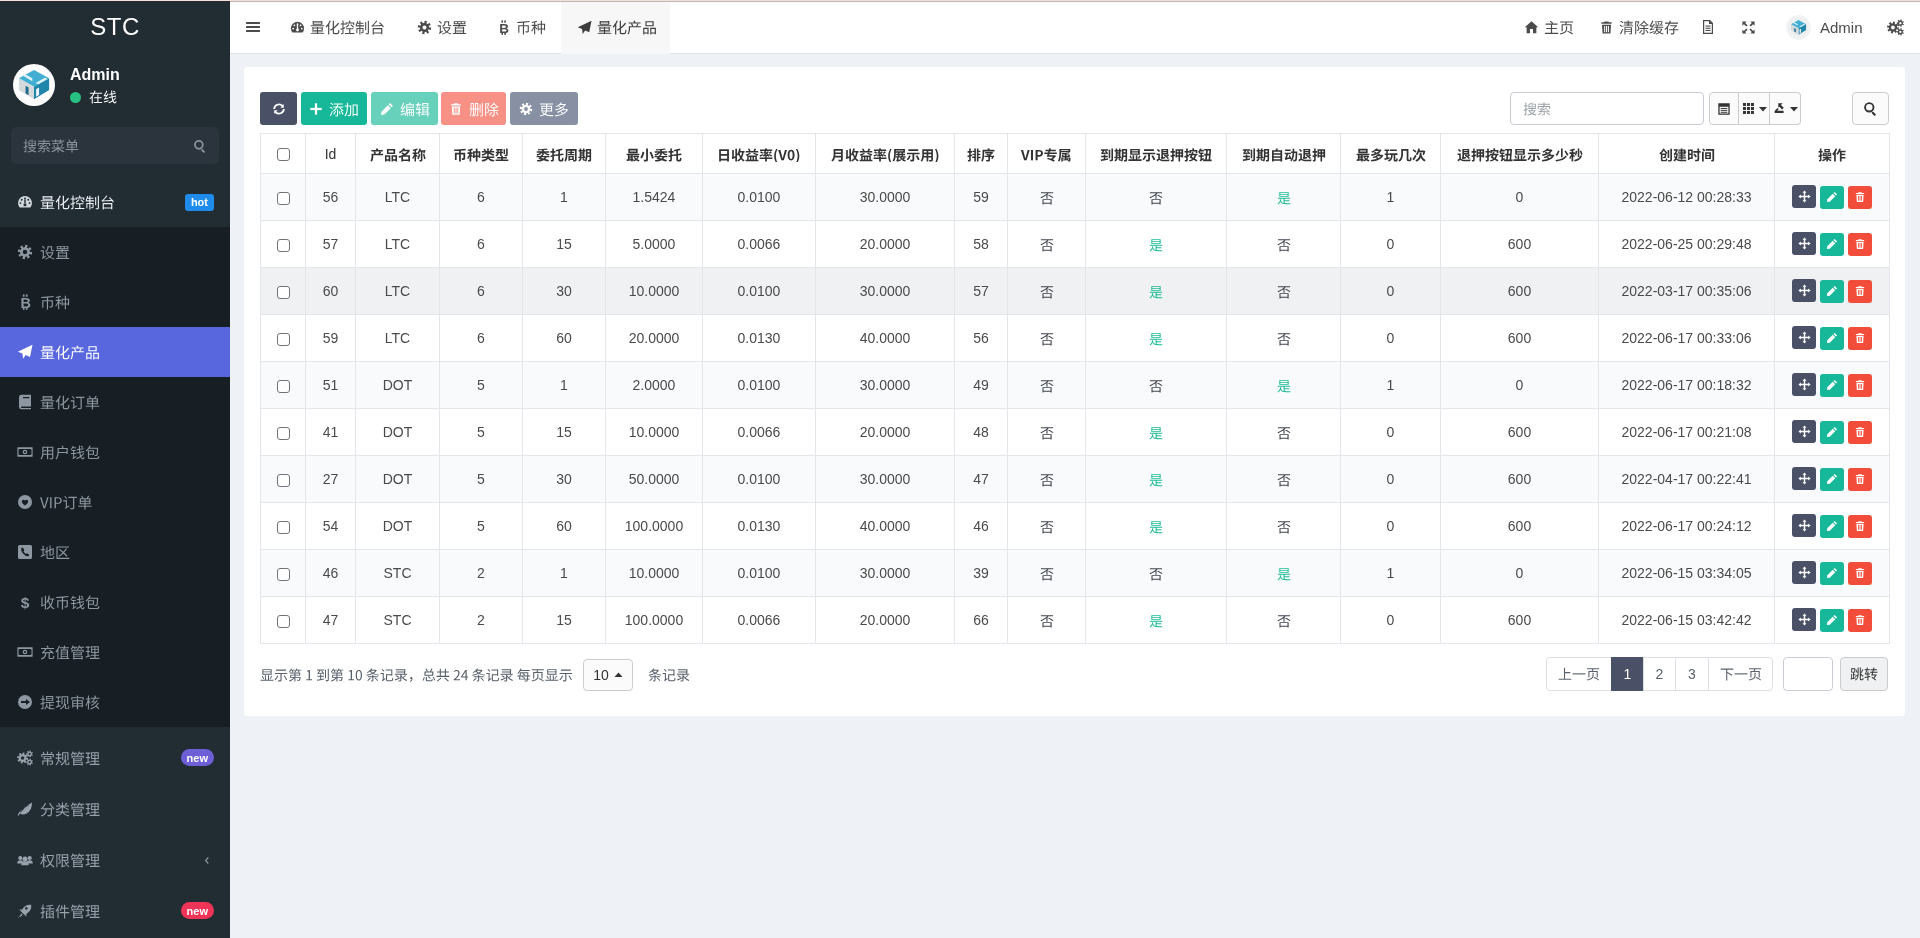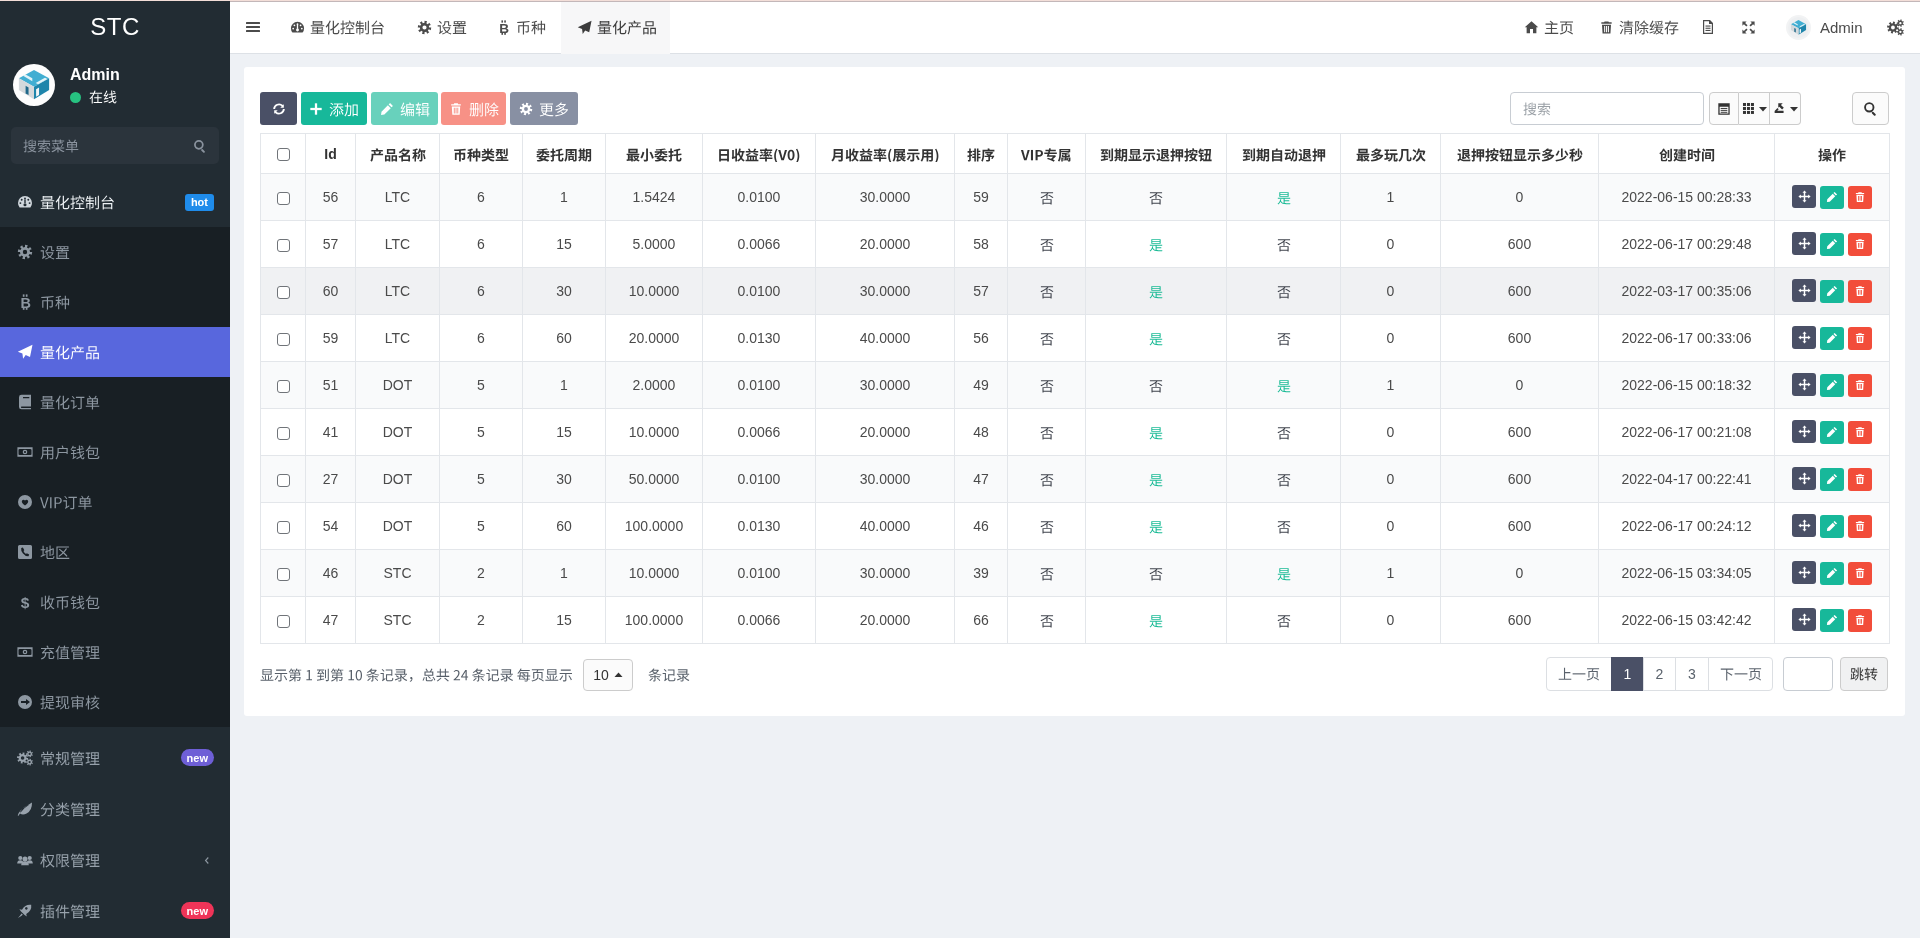--- a/index.html
+++ b/index.html
@@ -489,21 +489,21 @@
       <col style="width:141px">
       <col style="width:114px">
       <col style="width:100px">
       <col style="width:158px">
       <col style="width:176px">
       <col style="width:115px">
     </colgroup>
     <tbody>
       <tr>
         <th><span class="cb"></span></th>
-        <th style="font-weight:bold">Id</th>
+        <th style="font-weight:normal">Id</th>
         <th><svg class="t" width="56.0" height="14" viewBox="0 -880 4000 1000" fill="#333">
             <use href="#g57" xlink:href="#g57"></use>
             <use href="#g58" xlink:href="#g58" x="1000"></use>
             <use href="#g59" xlink:href="#g59" x="2000"></use>
             <use href="#g60" xlink:href="#g60" x="3000"></use>
           </svg></th>
         <th><svg class="t" width="56.0" height="14" viewBox="0 -880 4000 1000" fill="#333">
             <use href="#g61" xlink:href="#g61"></use>
             <use href="#g62" xlink:href="#g62" x="1000"></use>
             <use href="#g63" xlink:href="#g63" x="2000"></use>
@@ -614,21 +614,21 @@
             <use href="#g109" xlink:href="#g109"></use>
           </svg></td>
         <td><svg class="t" width="14.0" height="14" viewBox="0 -880 1000 1000" fill="#3f434c">
             <use href="#g109" xlink:href="#g109"></use>
           </svg></td>
         <td><svg class="t" width="14.0" height="14" viewBox="0 -880 1000 1000" fill="#1aba95">
             <use href="#g110" xlink:href="#g110"></use>
           </svg></td>
         <td>1</td>
         <td>0</td>
-        <td>2022-06-15 00:28:33</td>
+        <td>2022-06-12 00:28:33</td>
         <td><span class="abtn" style="background:#4a5066">
             <svg class="t" width="13" height="13" viewBox="0 0 16 16" fill="#fff">
               <path d="M8 0.5 L10.5 3.5 H8.9 V7.1 H12.5 V5.5 L15.5 8 L12.5 10.5 V8.9 H8.9 V12.5 H10.5 L8 15.5 L5.5 12.5 H7.1 V8.9 H3.5 V10.5 L0.5 8 L3.5 5.5 V7.1 H7.1 V3.5 H5.5 Z"></path>
             </svg>
           </span><span class="abtn" style="background:#17b89a">
             <svg class="t" width="12" height="12" viewBox="0 0 16 16" fill="#fff">
               <path d="M11.5 1.2 L14.8 4.5 L13.2 6.1 L9.9 2.8 Z M9 3.7 L12.3 7 L5 14.3 L1.2 14.8 L1.7 11 Z"></path>
             </svg>
           </span><span class="abtn" style="background:#f24d3a">
             <svg class="t" width="12" height="12" viewBox="0 0 16 16" fill="#fff">
@@ -651,21 +651,21 @@
             <use href="#g109" xlink:href="#g109"></use>
           </svg></td>
         <td><svg class="t" width="14.0" height="14" viewBox="0 -880 1000 1000" fill="#1aba95">
             <use href="#g110" xlink:href="#g110"></use>
           </svg></td>
         <td><svg class="t" width="14.0" height="14" viewBox="0 -880 1000 1000" fill="#3f434c">
             <use href="#g109" xlink:href="#g109"></use>
           </svg></td>
         <td>0</td>
         <td>600</td>
-        <td>2022-06-17 00:29:48</td>
+        <td>2022-06-25 00:29:48</td>
         <td><span class="abtn" style="background:#4a5066">
             <svg class="t" width="13" height="13" viewBox="0 0 16 16" fill="#fff">
               <path d="M8 0.5 L10.5 3.5 H8.9 V7.1 H12.5 V5.5 L15.5 8 L12.5 10.5 V8.9 H8.9 V12.5 H10.5 L8 15.5 L5.5 12.5 H7.1 V8.9 H3.5 V10.5 L0.5 8 L3.5 5.5 V7.1 H7.1 V3.5 H5.5 Z"></path>
             </svg>
           </span><span class="abtn" style="background:#17b89a">
             <svg class="t" width="12" height="12" viewBox="0 0 16 16" fill="#fff">
               <path d="M11.5 1.2 L14.8 4.5 L13.2 6.1 L9.9 2.8 Z M9 3.7 L12.3 7 L5 14.3 L1.2 14.8 L1.7 11 Z"></path>
             </svg>
           </span><span class="abtn" style="background:#f24d3a">
             <svg class="t" width="12" height="12" viewBox="0 0 16 16" fill="#fff">
@@ -762,21 +762,21 @@
             <use href="#g109" xlink:href="#g109"></use>
           </svg></td>
         <td><svg class="t" width="14.0" height="14" viewBox="0 -880 1000 1000" fill="#3f434c">
             <use href="#g109" xlink:href="#g109"></use>
           </svg></td>
         <td><svg class="t" width="14.0" height="14" viewBox="0 -880 1000 1000" fill="#1aba95">
             <use href="#g110" xlink:href="#g110"></use>
           </svg></td>
         <td>1</td>
         <td>0</td>
-        <td>2022-06-15 00:18:32</td>
+        <td>2022-06-17 00:18:32</td>
         <td><span class="abtn" style="background:#4a5066">
             <svg class="t" width="13" height="13" viewBox="0 0 16 16" fill="#fff">
               <path d="M8 0.5 L10.5 3.5 H8.9 V7.1 H12.5 V5.5 L15.5 8 L12.5 10.5 V8.9 H8.9 V12.5 H10.5 L8 15.5 L5.5 12.5 H7.1 V8.9 H3.5 V10.5 L0.5 8 L3.5 5.5 V7.1 H7.1 V3.5 H5.5 Z"></path>
             </svg>
           </span><span class="abtn" style="background:#17b89a">
             <svg class="t" width="12" height="12" viewBox="0 0 16 16" fill="#fff">
               <path d="M11.5 1.2 L14.8 4.5 L13.2 6.1 L9.9 2.8 Z M9 3.7 L12.3 7 L5 14.3 L1.2 14.8 L1.7 11 Z"></path>
             </svg>
           </span><span class="abtn" style="background:#f24d3a">
             <svg class="t" width="12" height="12" viewBox="0 0 16 16" fill="#fff">

